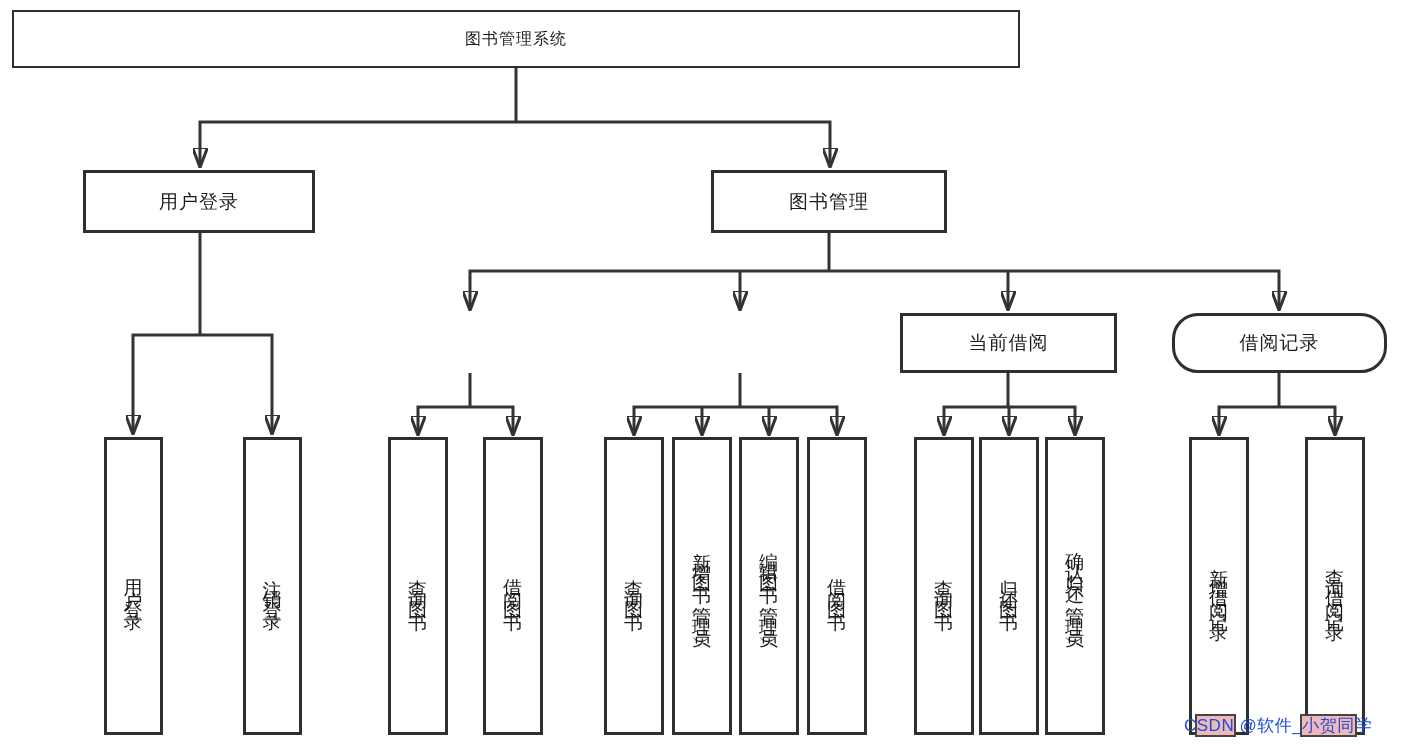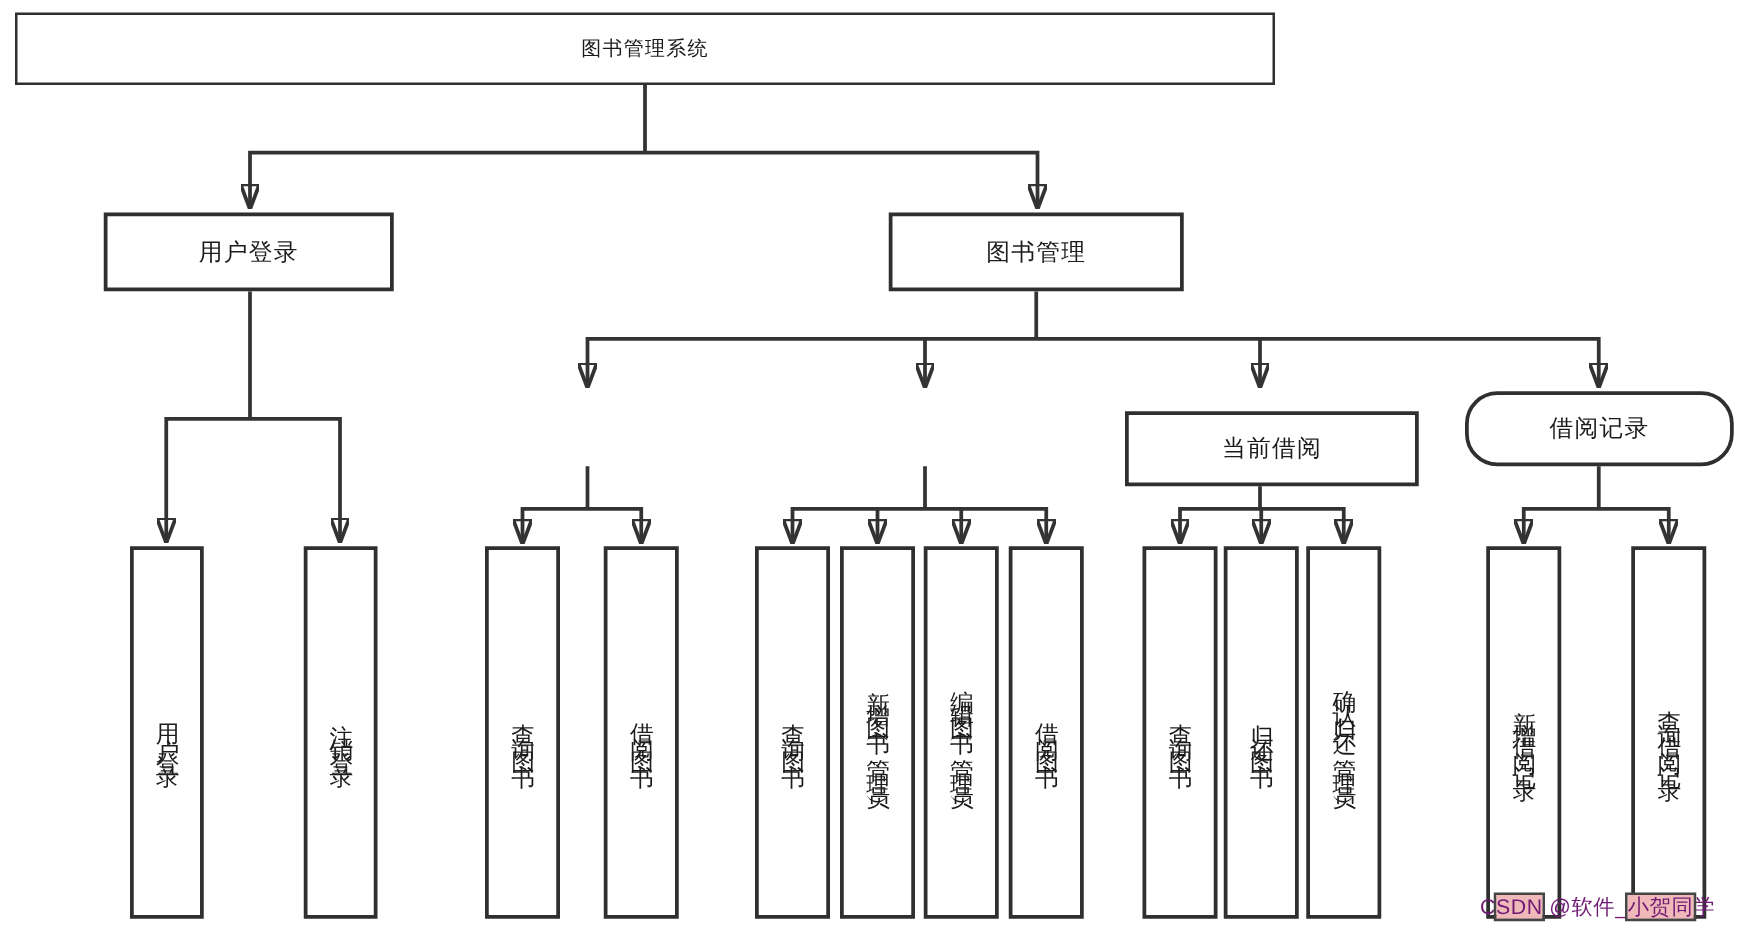--- a/index.html
+++ b/index.html
@@ -44,21 +44,21 @@
     letter-spacing: 11px;
     font-size: 19px;
     line-height: 1;
   }
   #watermark {
     position: absolute;
     left: 1184px;
     top: 714px;
     font-size: 17px;
     line-height: 24px;
-    color: #701a75;
+    color: #1d4ed8;
     white-space: nowrap;
     letter-spacing: 0.5px;
   }
   .wm-hl {
     background: #f0b9b9;
     outline: 2px solid #454545;
   }
 </style>
 </head>
 <body>
@@ -111,21 +111,21 @@
       <line x1="1279" y1="373" x2="1279" y2="407"></line>
       <path d="M1219,434 L1219,407 L1335,407 L1335,434" marker-start="url(#arrow)" marker-end="url(#arrow)"></path>
     </g>
   </svg>
 
   <div class="box hbox root-box" style="left:12px; top:10px; width:1008px; height:58px;">图书管理系统</div>
 
   <div class="box hbox" style="left:83px; top:170px; width:232px; height:63px;">用户登录</div>
   <div class="box hbox" style="left:711px; top:170px; width:236px; height:63px;">图书管理</div>
 
-  <div class="box hbox" style="left:900px; top:313px; width:235px; height:60px;margin-top:16px;">当前借阅</div>
+  <div class="box hbox" style="left:900px; top:313px; width:217px; height:60px;">当前借阅</div>
   <div class="box hbox" style="left:1172px; top:313px; width:215px; height:60px;border-radius:26px;">借阅记录</div>
 
   <div class="box vbox" style="left:104px; top:437px; width:59px; height:298px;">用户登录</div>
   <div class="box vbox" style="left:243px; top:437px; width:59px; height:298px;">注销登录</div>
 
   <div class="box vbox" style="left:388px; top:437px; width:60px; height:298px;">查询图书</div>
   <div class="box vbox" style="left:483px; top:437px; width:60px; height:298px;">借阅图书</div>
 
   <div class="box vbox" style="left:604px; top:437px; width:60px; height:298px;">查询图书</div>
   <div class="box vbox" style="left:672px; top:437px; width:60px; height:298px;">新增图书（管理员）</div>

